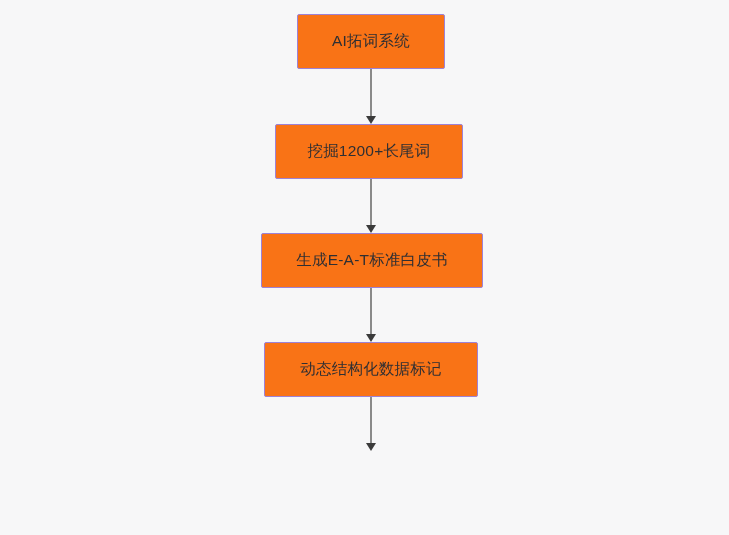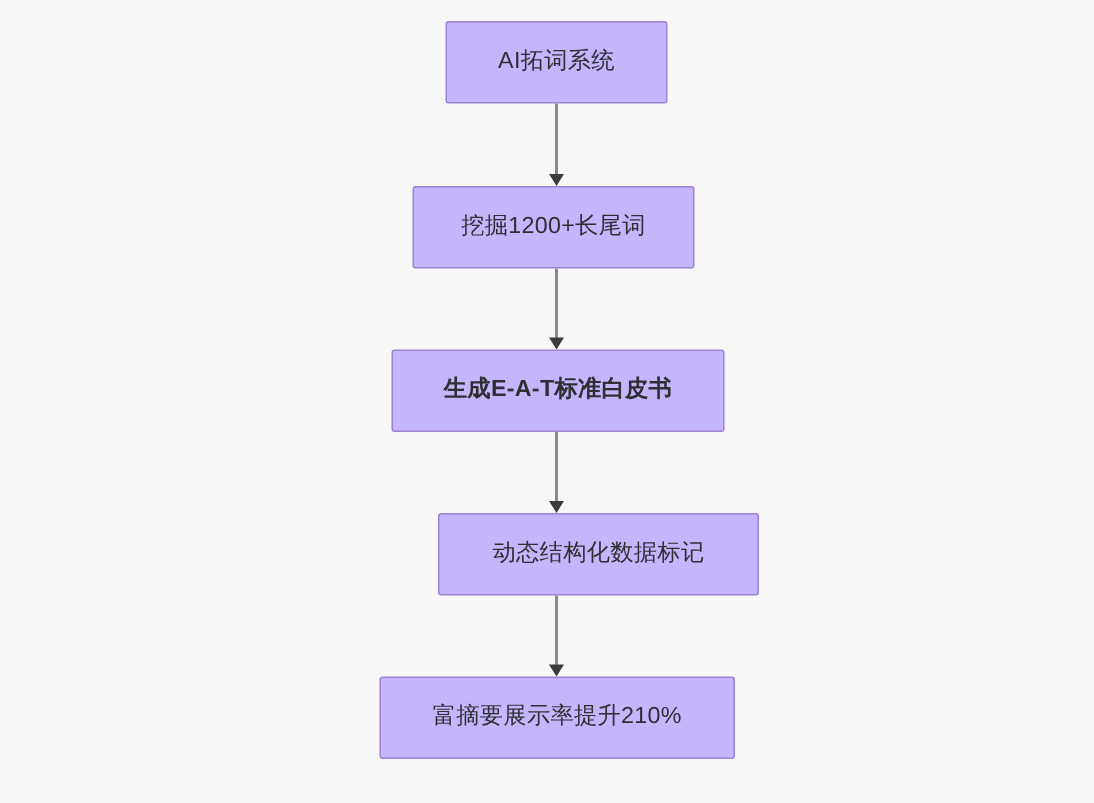--- a/index.html
+++ b/index.html
@@ -16,21 +16,21 @@
 
   #flowchart {
     position: relative;
     width: 729px;
     height: 535px;
   }
 
   .node {
     position: absolute;
     box-sizing: border-box;
-    background: #c4b5fd;
+    background: #f97316;
     border: 1.4px solid #9d82d6;
     border-radius: 2px;
     display: flex;
     align-items: center;
     justify-content: center;
     color: #2f2f33;
     font-size: 15.5px;
     line-height: 1.2;
     letter-spacing: 0.2px;
     white-space: nowrap;
@@ -82,22 +82,19 @@
     <div class="connector" style="left: 360px; top: 397px; height: 54px;">
       <div class="line"></div>
       <div class="head"></div>
     </div>
     <div class="node" style="left: 297px; top: 14px; width: 148px; height: 55px;">
       <span class="node-label">AI拓词系统</span>
     </div>
     <div class="node" style="left: 275px; top: 124px; width: 188px; height: 55px;">
       <span class="node-label">挖掘1200+长尾词</span>
     </div>
-    <div class="node" style="left: 261px; top: 233px; width: 222px; height: 55px; font-weight: bold;">
+    <div class="node" style="left: 261px; top: 233px; width: 222px; height: 55px;">
       <span class="node-label">生成E-A-T标准白皮书</span>
     </div>
-    <div class="node" style="left: 264px; top: 342px; width: 214px; height: 55px; margin-left: 28px;">
+    <div class="node" style="left: 264px; top: 342px; width: 214px; height: 55px;">
       <span class="node-label">动态结构化数据标记</span>
-    </div>
-    <div class="node" style="left: 253px; top: 451px; width: 237px; height: 55px;">
-      <span class="node-label">富摘要展示率提升210%</span>
     </div>
   </div>
 
 </body></html>

